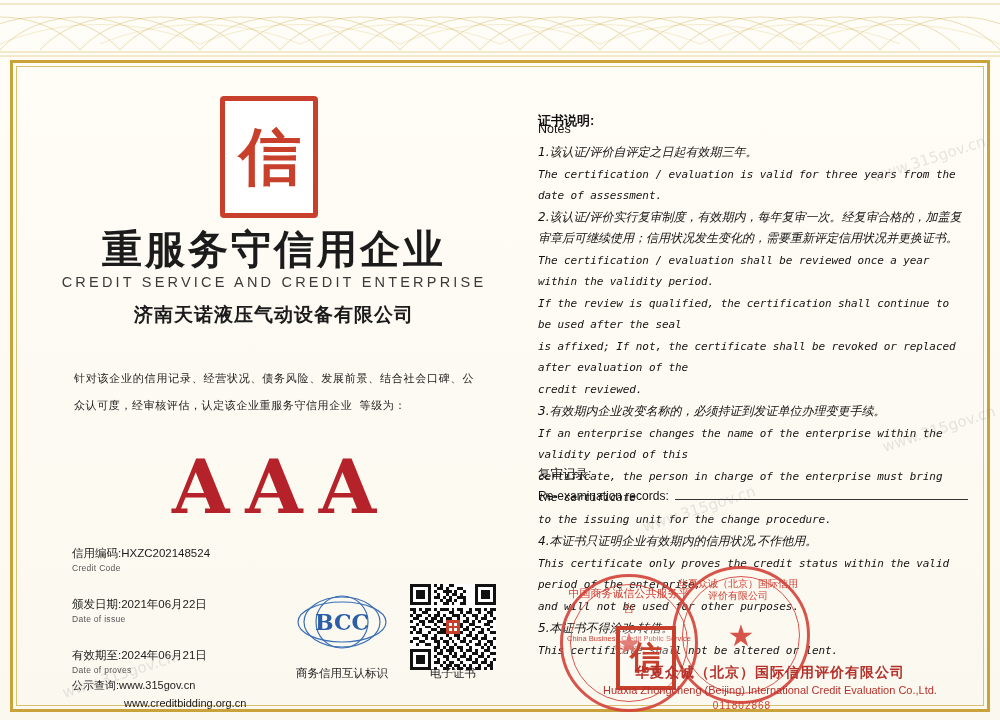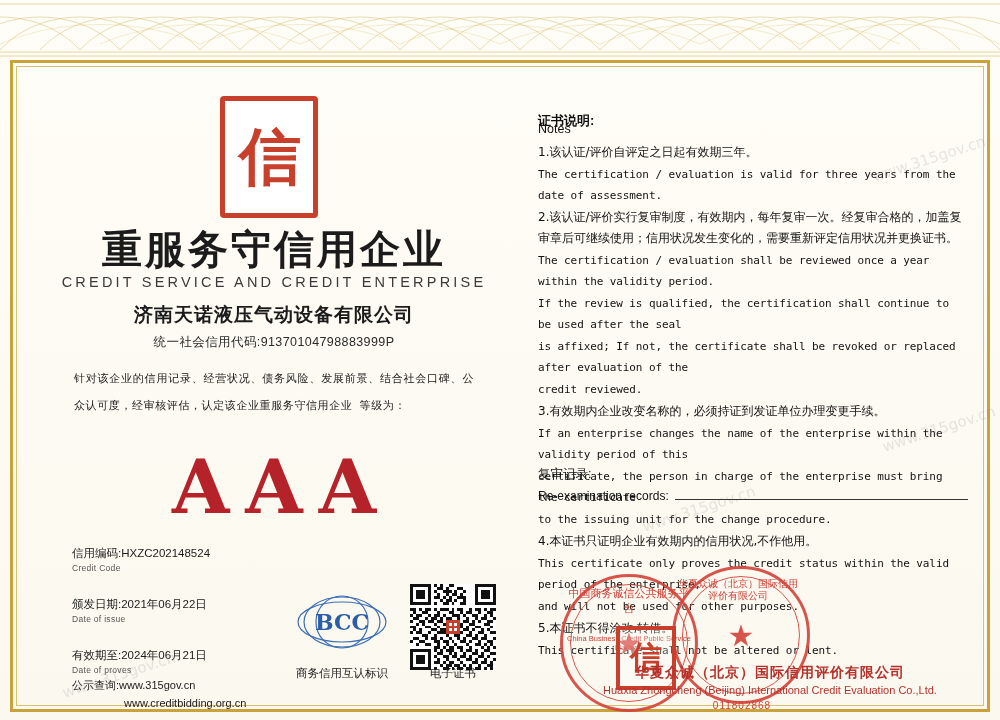--- a/index.html
+++ b/index.html
@@ -123,20 +123,21 @@
   }
   .notes-title-en{
     position:absolute;left:14px;top:48px;font-size:12.5px;color:#111;
   }
   .notes{
     position:absolute;left:14px;top:68px;right:8px;
   }
   .note{
     font-size:12px;line-height:21px;color:#111;margin-bottom:1px;
     font-family:"DejaVu Sans", sans-serif;
+    font-style:italic;
   }
   .note.en{
     font-family:"DejaVu Sans Mono", monospace;
     font-size:11px;letter-spacing:-0.1px;color:#111;
   }
   .reexam{
     position:absolute;left:14px;top:392px;right:8px;
   }
   .reexam .cn{font-size:12.5px;color:#111;margin-bottom:6px;}
   .reexam .en-wrap{display:flex;align-items:flex-end;}
@@ -246,21 +247,20 @@
 
     <div class="left">
 
       <div class="seal">
         <div class="glyph">信</div>
       </div>
 
       <div class="cn-title">重服务守信用企业</div>
       <div class="en-title">CREDIT SERVICE AND CREDIT ENTERPRISE</div>
       <div class="company">济南天诺液压气动设备有限公司</div>
-      <div class="uscc">统一社会信用代码:91370104798883999P</div>
 
       <div class="body-text">针对该企业的信用记录、经营状况、债务风险、发展前景、结合社会口碑、公众认可度，经审核评估，认定该企业重服务守信用企业 等级为：</div>
 
       <div class="rating">AAA</div>
 
       <div class="meta">
         <div class="meta-row">
           <div class="meta-cn">信用编码:HXZC202148524</div>
           <div class="meta-en">Credit Code</div>
         </div>

